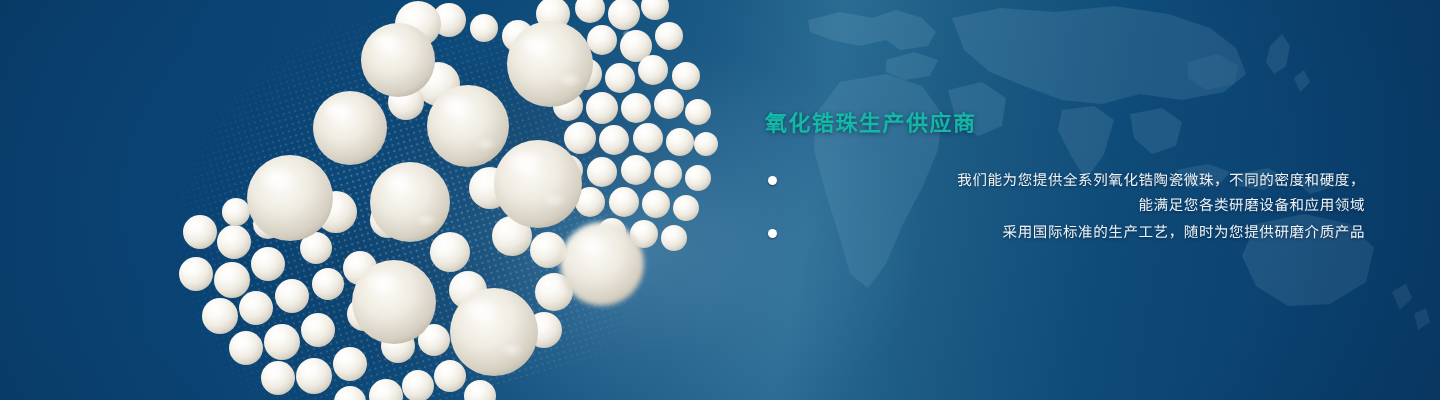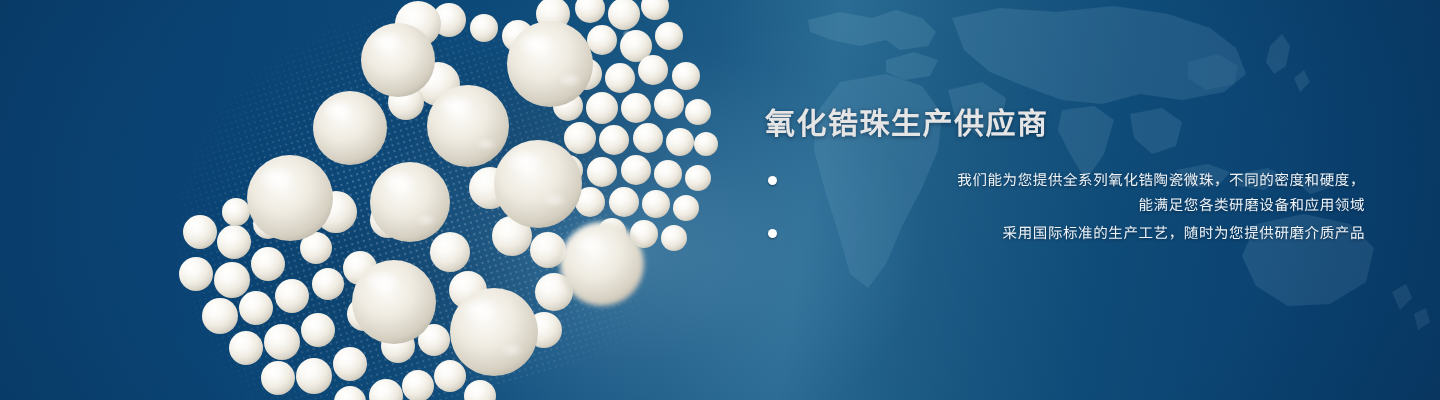--- a/index.html
+++ b/index.html
@@ -102,22 +102,22 @@
 
   
   .copy {
     position: absolute;
     left: 765px;
     top: 104px;
     width: 600px;
   }
 
   .headline {
-    color: #e5e5e5;
-    font-size: 30px;
+    color: #14b8a6;
+    font-size: 22px;
     line-height: 40px;
     font-weight: 600;
     letter-spacing: 1.5px;
     text-shadow: 0 1px 4px rgba(0,22,44,0.55);
     margin: 0 0 24px 0;
     white-space: nowrap;
   }
 
   .bullets {
     list-style: none;
@@ -129,21 +129,21 @@
     position: relative;
     padding-left: 28px;
     color: #eef4f9;
     font-size: 14.5px;
     line-height: 25px;
     letter-spacing: 0.6px;
     text-shadow: 0 1px 3px rgba(0,20,40,0.6);
     margin-bottom: 3px;
     text-align: right;
   }
-  .bullet:last-child { margin-bottom: 4px; }
+  .bullet:last-child { margin-bottom: 4px; font-family: Liberation Mono, monospace; }
 
   .dot {
     position: absolute;
     left: 3px;
     top: 8px;
     width: 9px;
     height: 9px;
     border-radius: 50%;
     background: #ffffff;
     box-shadow: 0 1px 2px rgba(0,20,40,0.5);

